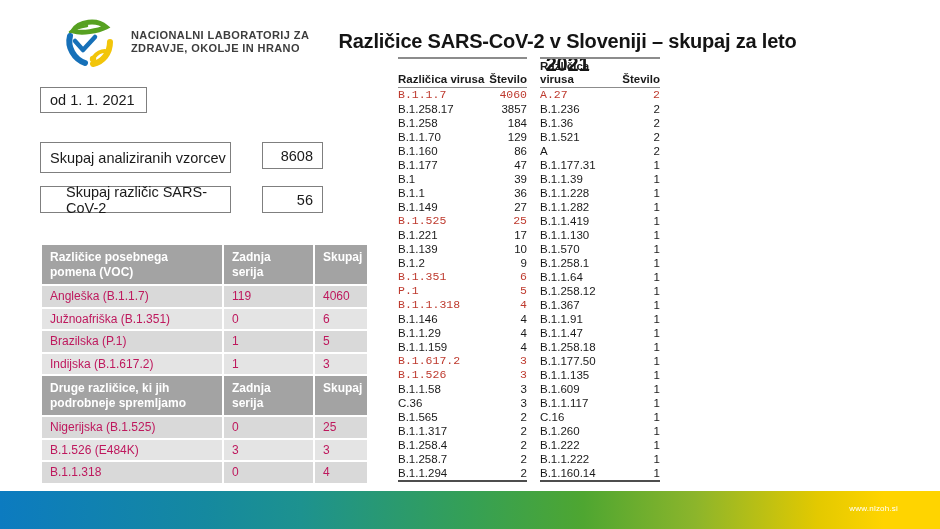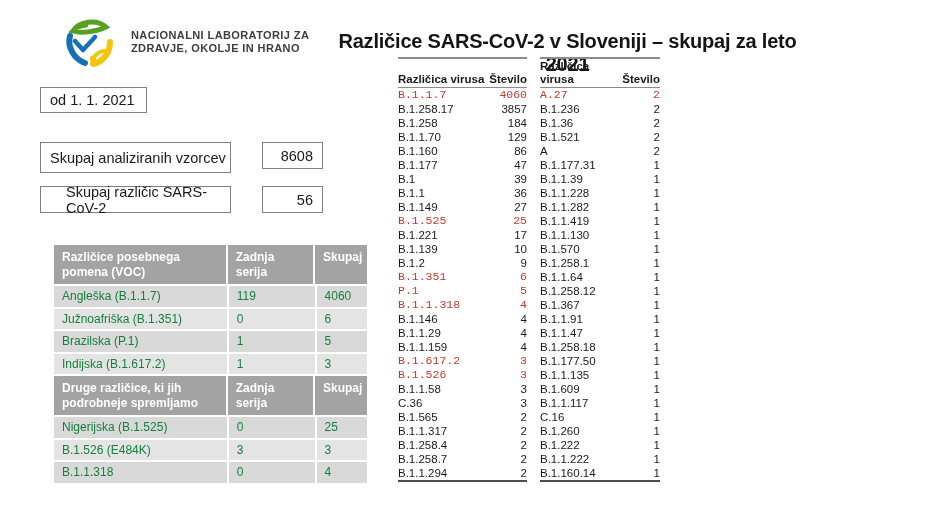--- a/index.html
+++ b/index.html
@@ -30,22 +30,22 @@
   }
   .date-box   { left:40px; top:87px;  width:107px; height:26px; padding-left:9px; }
   .stat-label-1 { left:40px; top:142px; width:191px; height:31px; padding-left:9px; }
   .stat-value-1 { left:262px; top:142px; width:61px; height:27px; justify-content:flex-end; padding-right:9px; }
   .stat-label-2 { left:40px; top:186px; width:191px; height:27px; padding-left:25px; }
   .stat-value-2 { left:262px; top:186px; width:61px; height:27px; justify-content:flex-end; padding-right:9px; }
 
   
   .voc-table { position:absolute; left:42px; top:245px; width:325px; }
   .voc-row { display:flex; margin-bottom:2px; }
-  .voc-cell { padding:3px 8px; font-size:12px; line-height:14.5px; color:#15803d; }
-  .voc-cell.c1 { width:180px; margin-right:2px;margin-left:12px; }
+  .voc-cell { padding:3px 8px; font-size:12px; line-height:14.5px; color:#be185d; }
+  .voc-cell.c1 { width:180px; margin-right:2px; }
   .voc-cell.c2 { width:89px;  margin-right:2px; }
   .voc-cell.c3 { width:52px; }
   .voc-head { background:#a3a3a3; color:#ffffff; font-weight:bold; padding-top:5px; padding-bottom:5px; min-height:36px; }
   .voc-body { background:#d9d9d9; }
   .voc-body.alt { background:#e4e4e4; }
 
   
   .vlist { position:absolute; top:57px; border-top:2px solid #8c8c8c; }
   .vlist-a { left:398px; width:129px; }
   .vlist-b { left:540px; width:120px; }
@@ -384,14 +384,17 @@
           <span class="vname">B.1.1.222</span>
           <span class="vcount">1</span>
         </div>
         <div class="vrow">
           <span class="vname">B.1.160.14</span>
           <span class="vcount">1</span>
         </div>
       </div>
   </div>
 
+  <div class="footer-bar">
+    <span class="footer-url">www.nlzoh.si</span>
+  </div>
 
 </div>
 
 </body></html>

